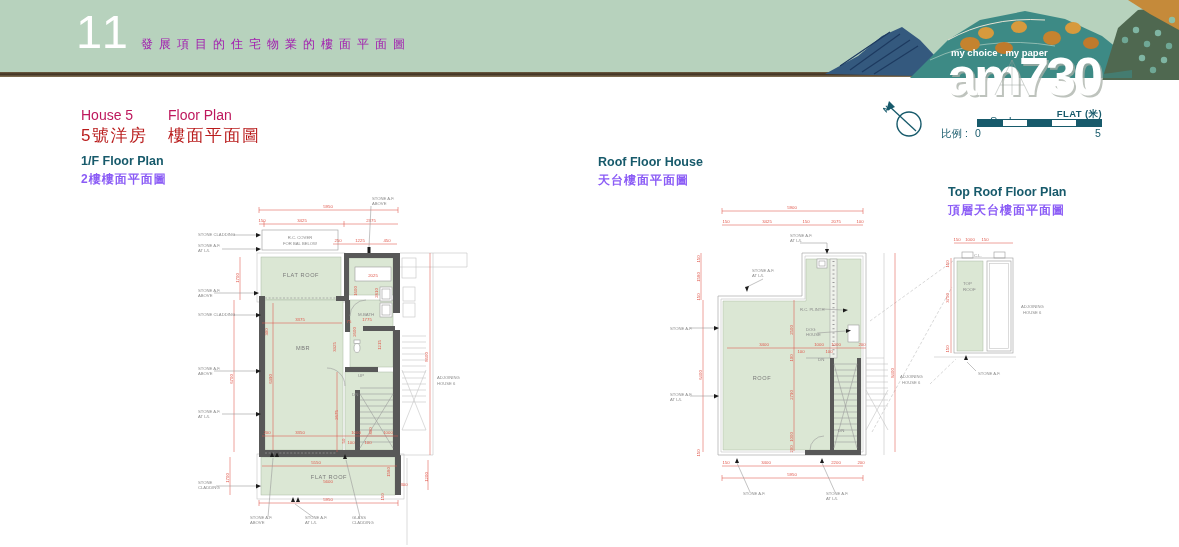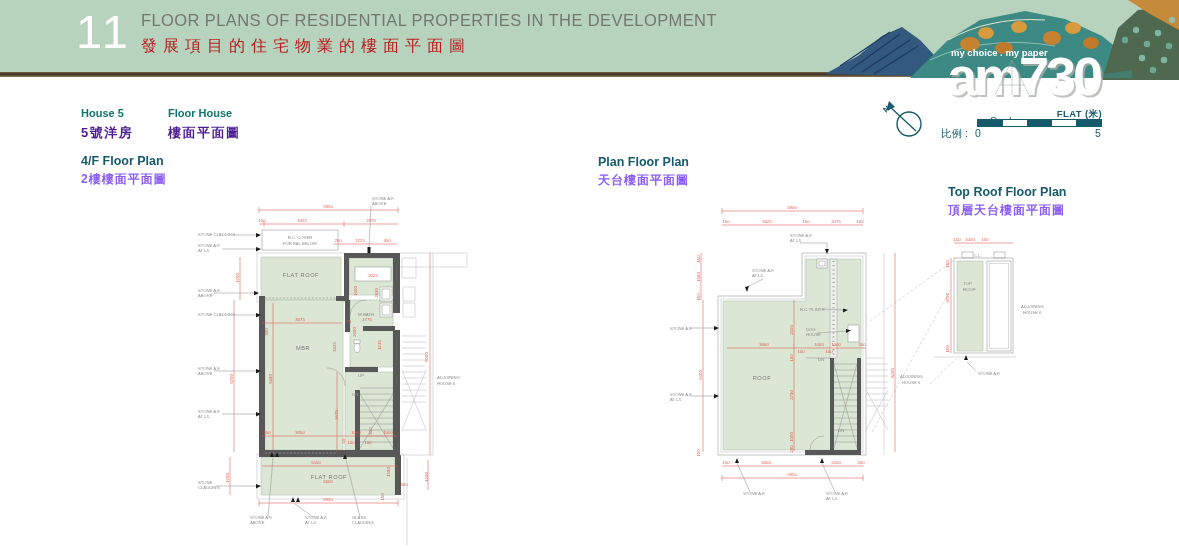--- a/index.html
+++ b/index.html
@@ -2,37 +2,37 @@
 <html><head>
 <meta charset="utf-8">
 <style>
   html,body{margin:0;padding:0;background:#fff;}
   .page{position:relative;width:1179px;height:547px;background:#fff;overflow:hidden;
         font-family:"Liberation Sans",sans-serif;}
   
   .header{position:absolute;left:0;top:0;width:1179px;height:72px;background:#b7d2bd;}
   .page-num{position:absolute;left:76px;top:4px;font-size:47px;font-weight:300;color:#ffffff;letter-spacing:3px;}
   .title-en{position:absolute;left:141px;top:11px;font-size:16.5px;color:#73786f;letter-spacing:.4px;}
-  .title-zh{position:absolute;left:141px;top:36px;font-size:16px;color:#b91c1c;letter-spacing:6px;}
+  .title-zh{position:absolute;left:141px;top:36px;font-size:12px;color:#a21caf;letter-spacing:6px;}
   .header-rule{position:absolute;left:0;top:72px;width:1179px;height:5px;
         background:linear-gradient(#6f5e42 0%,#3e3021 45%,#8b795b 100%);}
   .art{position:absolute;left:820px;top:0;width:359px;height:105px;}
   
   .teal{color:#175a6b;}
   .metre{position:absolute;left:1028px;top:108px;width:74px;text-align:right;font-size:9.5px;font-weight:bold;letter-spacing:.4px;}
   .scale-en{position:absolute;left:990px;top:115px;font-size:11px;text-align:center;}
   .scale-zh{position:absolute;left:941px;top:127px;font-size:10.5px;}
   .scale-min{position:absolute;left:975px;top:127px;font-size:10.5px;}
   .scale-max{position:absolute;left:1095px;top:127px;font-size:10.5px;}
   .bar{position:absolute;left:977px;top:119px;width:123px;height:6px;border:1px solid #175a6b;display:flex;}
   .bar span{flex:1;}
   .compass{position:absolute;left:883px;top:99px;}
   
-  .h-en{position:absolute;font-size:11px;font-weight:bold;color:#0f766e;}
-  .h-zh{position:absolute;font-size:13px;font-weight:bold;color:#4c1d95;letter-spacing:1.5px;}
+  .h-en{position:absolute;font-size:14px;font-weight:normal;color:#be185d;}
+  .h-zh{position:absolute;font-size:17px;font-weight:normal;color:#b91c1c;letter-spacing:1.5px;}
   .s-en{position:absolute;font-size:12.5px;font-weight:bold;color:#175a6b;}
   .s-zh{position:absolute;font-size:12px;font-weight:bold;color:#8b5cf6;letter-spacing:1px;}
   
   .draw{position:absolute;left:0;top:0;width:1179px;height:547px;}
   .draw text{font-family:"Liberation Sans",sans-serif;}
   .d{fill:#e0564a;font-size:4.3px;text-anchor:middle;}
   .n{fill:#8b8b8b;font-size:4.2px;}
   .nm{fill:#8b8b8b;font-size:4.2px;text-anchor:middle;}
   .room{fill:#7a7a7a;font-size:5.6px;letter-spacing:.6px;text-anchor:middle;}
   .sm{fill:#8b8b8b;font-size:4.4px;}
@@ -46,21 +46,20 @@
   .dsh{stroke:#9a9a9a;stroke-width:.7;stroke-dasharray:2,1.6;fill:none;}
   .prj{stroke:#bdbdbd;stroke-width:.6;stroke-dasharray:3,2;fill:none;}
 </style>
 </head>
 <body>
 
 <div class="page">
 
   <div class="header">
     <div class="page-num">11</div>
-    <div class="title-en">FLOOR PLANS OF RESIDENTIAL PROPERTIES IN THE DEVELOPMENT</div>
     <div class="title-zh">發展項目的住宅物業的樓面平面圖</div>
   </div>
   <div class="header-rule"></div>
 
   <svg class="art" viewBox="0 0 359 105">
     <g>
       <path d="M5,74 L38,56 L62,36 L82,27 L100,40 L115,56 L124,68 L98,76 Z" fill="#34597e"></path>
       <path d="M20,66 L70,32 M30,70 L80,34 M42,72 L90,40 M54,74 L98,46" stroke="#1d3a60" stroke-width="1.2"></path>
       <path d="M90,78 L128,40 L160,20 L205,11 L245,19 L282,36 L302,52 L312,78 Z" fill="#3d8a85"></path>
       <path d="M128,40 Q150,28 170,24 Q195,18 225,20" stroke="#e9e4d4" stroke-width="1" fill="none"></path>
@@ -107,25 +106,25 @@
   <div class="bar">
     <span style="background:#175a6b"></span>
       <span style="background:#fff"></span>
     <span style="background:#175a6b"></span>
       <span style="background:#fff"></span>
     <span style="background:#175a6b"></span>
   </div>
 
   <div class="h-en" style="left:81px;top:107px">House 5</div>
   <div class="h-zh" style="left:81px;top:124px">5號洋房</div>
-  <div class="h-en" style="left:168px;top:107px">Floor House</div>
+  <div class="h-en" style="left:168px;top:107px">Floor Plan</div>
   <div class="h-zh" style="left:168px;top:124px">樓面平面圖</div>
-  <div class="s-en" style="left:81px;top:154px">4/F Floor Plan</div>
+  <div class="s-en" style="left:81px;top:154px">1/F Floor Plan</div>
   <div class="s-zh" style="left:81px;top:171px">2樓樓面平面圖</div>
-  <div class="s-en" style="left:598px;top:155px">Plan Floor Plan</div>
+  <div class="s-en" style="left:598px;top:155px">Roof Floor House</div>
   <div class="s-zh" style="left:598px;top:172px">天台樓面平面圖</div>
   <div class="s-en" style="left:948px;top:185px">Top Roof Floor Plan</div>
   <div class="s-zh" style="left:948px;top:202px">頂層天台樓面平面圖</div>
 
   <svg class="draw" viewBox="0 0 1179 547">
 
     <g>
 
       <rect x="257" y="253" width="88" height="49" class="ll" fill="none"></rect>
       <rect x="261" y="257" width="80" height="43" class="grn"></rect>

